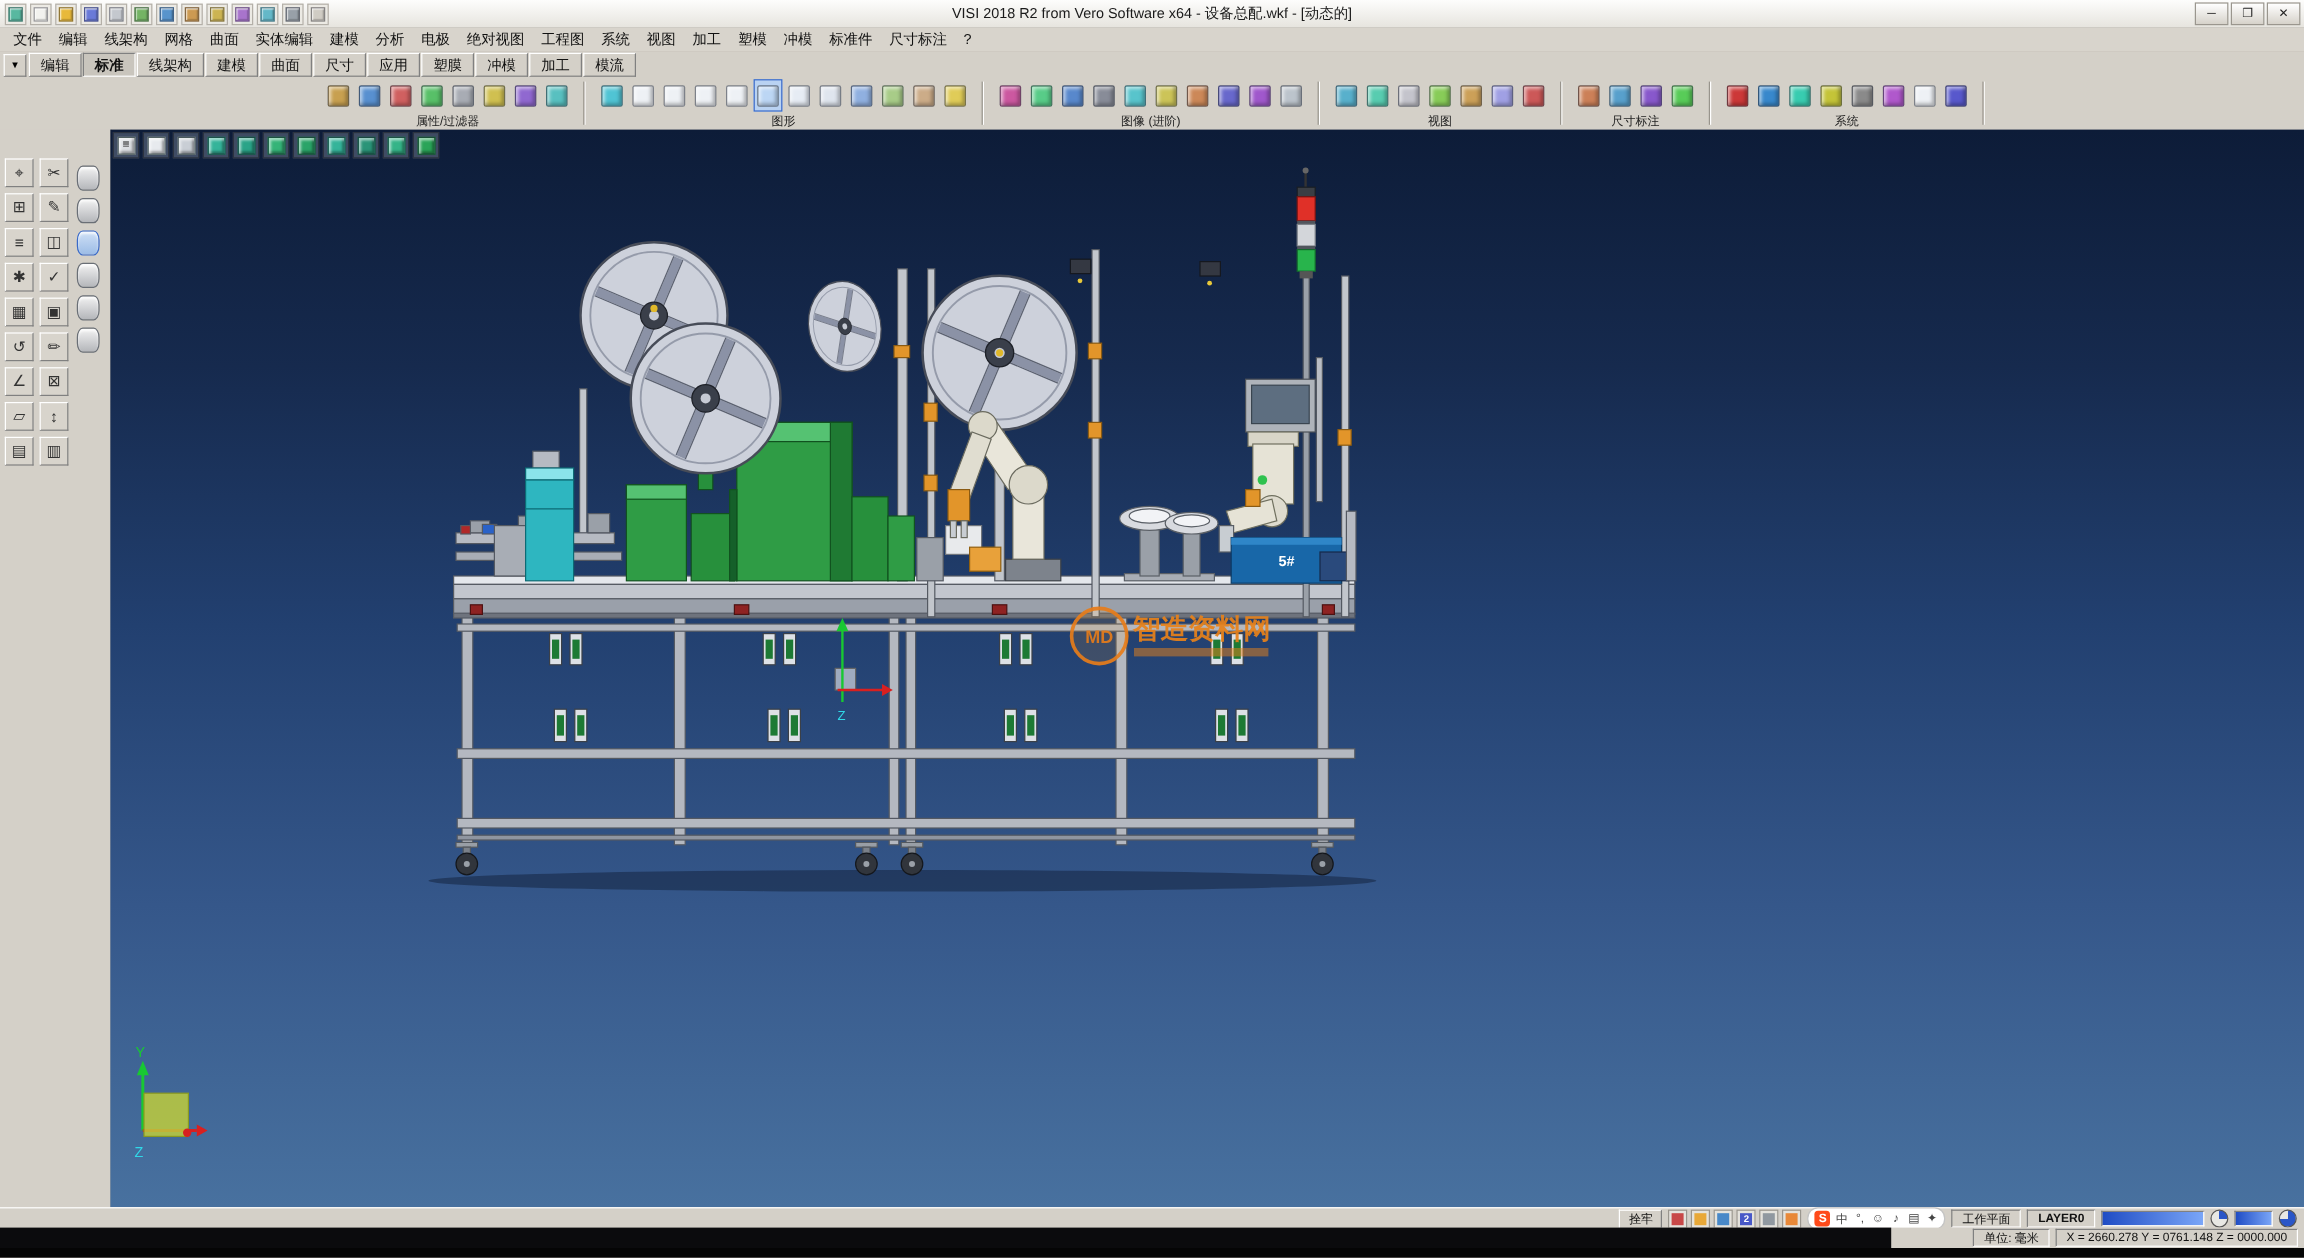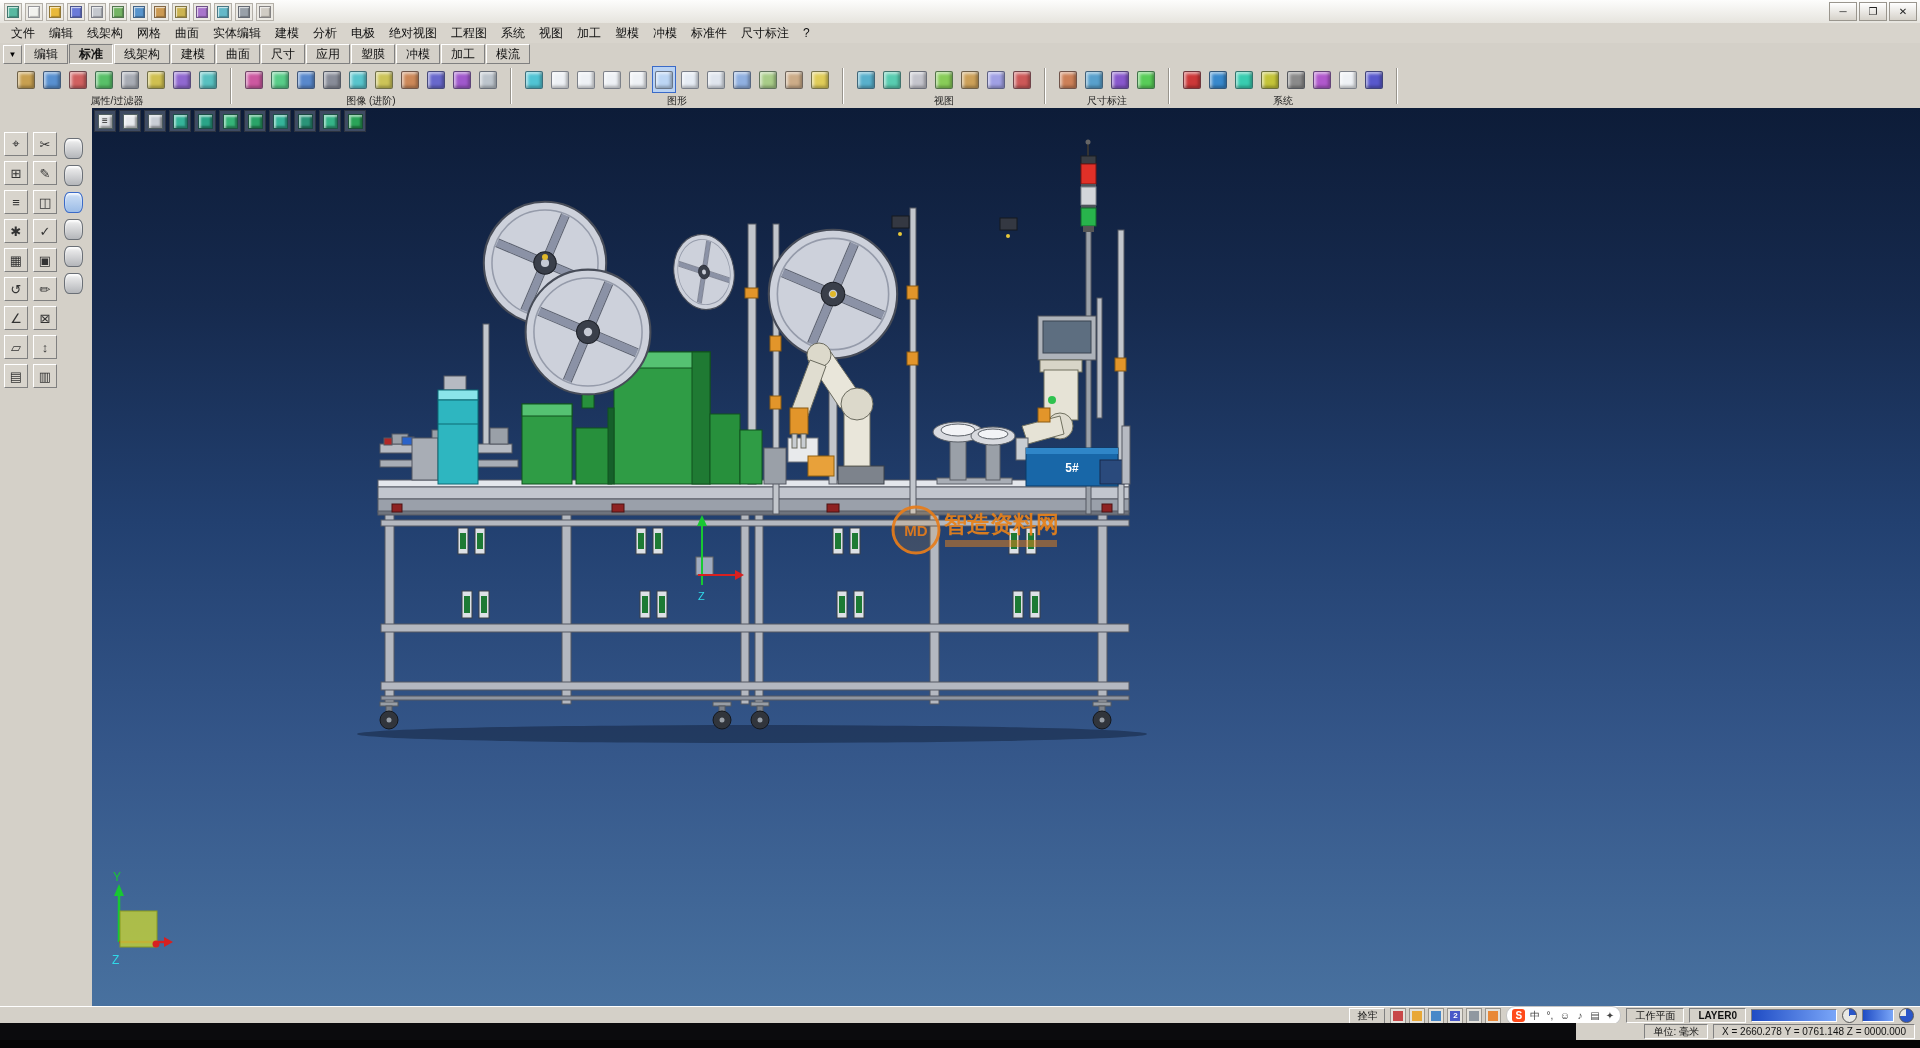--- a/index.html
+++ b/index.html
@@ -31,21 +31,21 @@
     border-bottom:1px solid #9a968e;display:flex;align-items:flex-end;padding-left:3px;}
   .tab-dd{width:17px;height:17px;margin:0 2px 1px 0;border:1px solid;border-color:#fff #808080 #808080 #fff;
     background:#d4d0c8;font-size:8px;display:flex;align-items:center;justify-content:center;}
   .tabs{display:flex;gap:1px;}
   .tab{font-size:12px;color:#111;padding:0 9px;height:18px;margin-bottom:1px;display:flex;align-items:center;
     border:1px solid;border-color:#fff #808080 #808080 #fff;background:#d4d0c8;white-space:nowrap;}
   .tab.active{background:#c9c5bd;border-color:#808080 #fff #fff #808080;font-weight:bold;}
 
   
   .tbrow{position:absolute;left:0;top:65px;right:0;height:43px;background:#d4d0c8;
-    display:flex;align-items:flex-start;padding-left:14px;}
+    display:flex;align-items:flex-start;padding-left:14px;justify-content:center;}
   .tbgroup{display:flex;flex-direction:column;align-items:center;margin-right:22px;position:relative;}
   .tbgroup::after{content:"";position:absolute;right:-12px;top:3px;bottom:3px;width:0;
     border-left:1px solid #98948c;border-right:1px solid #fff;}
   .tbicons{display:flex;gap:2px;height:29px;align-items:center;}
   .tb-icon{width:22px;height:25px;display:flex;align-items:center;justify-content:center;border:1px solid transparent;}
   .tb-icon.active{background:#b9d2f2;border:1px solid #3a6ac8;}
   .tb-face{width:16px;height:16px;border:1px solid rgba(50,55,65,.6);border-radius:2px;
     box-shadow:inset -2px -2px 3px rgba(0,0,0,.28), inset 2px 2px 3px rgba(255,255,255,.6);}
   .tblabel{font-size:10px;color:#222;height:13px;display:flex;align-items:center;white-space:nowrap;}
 
@@ -153,20 +153,21 @@
         </div>
 
         <div class="qicon" data-name="database-icon">
           <i style="background: rgb(152, 160, 168);"></i>
         </div>
 
         <div class="qicon" data-name="dropdown-icon">
           <i style="background: rgb(208, 204, 196);"></i>
         </div>
       </div>
+    <div class="title-text" data-name="window-title">VISI 2018 R2 from Vero Software x64 - 设备总配.wkf - [动态的]</div>
     <div class="wctrls" data-name="window-controls">
 
         <div class="wctrl" data-name="minimize-button">
           <span>─</span>
         </div>
 
         <div class="wctrl" data-name="restore-button">
           <span>❐</span>
         </div>
 
@@ -273,20 +274,62 @@
           </div>
           <div class="tb-icon" data-name="mask-filter-icon">
             <i class="tb-face" style="background: rgb(144, 104, 208);"></i>
           </div>
           <div class="tb-icon" data-name="reset-filter-icon">
             <i class="tb-face" style="background: rgb(88, 192, 192);"></i>
           </div>
         </div>
       <div class="tblabel" data-name="toolbar-group-label">属性/过滤器</div>
     </div>
+    <div class="tbgroup" data-name="toolbar-group-graphics">
+      <div class="tbicons">
+
+      <div class="tb-icon" data-name="redraw-icon">
+            <i class="tb-face" style="background: rgb(80, 196, 212);"></i>
+          </div>
+          <div class="tb-icon" data-name="wireframe-view-icon">
+            <i class="tb-face" style="background: rgb(238, 241, 245);"></i>
+          </div>
+          <div class="tb-icon" data-name="hidden-line-view-icon">
+            <i class="tb-face" style="background: rgb(238, 241, 245);"></i>
+          </div>
+          <div class="tb-icon" data-name="shaded-view-icon">
+            <i class="tb-face" style="background: rgb(238, 241, 245);"></i>
+          </div>
+          <div class="tb-icon" data-name="shaded-edge-view-icon">
+            <i class="tb-face" style="background: rgb(238, 241, 245);"></i>
+          </div>
+          <div class="tb-icon active" data-name="render-mode-icon">
+            <i class="tb-face" style="background: rgb(188, 214, 244);"></i>
+          </div>
+          <div class="tb-icon" data-name="transparency-icon">
+            <i class="tb-face" style="background: rgb(230, 236, 244);"></i>
+          </div>
+          <div class="tb-icon" data-name="section-view-icon">
+            <i class="tb-face" style="background: rgb(223, 229, 238);"></i>
+          </div>
+          <div class="tb-icon" data-name="multi-window-icon">
+            <i class="tb-face" style="background: rgb(144, 176, 224);"></i>
+          </div>
+          <div class="tb-icon" data-name="solid-display-icon">
+            <i class="tb-face" style="background: rgb(168, 204, 136);"></i>
+          </div>
+          <div class="tb-icon" data-name="texture-display-icon">
+            <i class="tb-face" style="background: rgb(204, 172, 136);"></i>
+          </div>
+          <div class="tb-icon" data-name="lighting-icon">
+            <i class="tb-face" style="background: rgb(224, 204, 88);"></i>
+          </div>
+        </div>
+      <div class="tblabel" data-name="toolbar-group-label">图形</div>
+    </div>
     <div class="tbgroup" data-name="toolbar-group-image-advanced">
       <div class="tbicons">
 
       <div class="tb-icon" data-name="advanced-shading-icon">
             <i class="tb-face" style="background: rgb(204, 88, 160);"></i>
           </div>
           <div class="tb-icon" data-name="materials-icon">
             <i class="tb-face" style="background: rgb(88, 204, 136);"></i>
           </div>
           <div class="tb-icon" data-name="environment-icon">
@@ -308,62 +351,20 @@
             <i class="tb-face" style="background: rgb(104, 104, 204);"></i>
           </div>
           <div class="tb-icon" data-name="effects-icon">
             <i class="tb-face" style="background: rgb(160, 88, 204);"></i>
           </div>
           <div class="tb-icon" data-name="capture-icon">
             <i class="tb-face" style="background: rgb(188, 196, 204);"></i>
           </div>
         </div>
       <div class="tblabel" data-name="toolbar-group-label">图像 (进阶)</div>
-    </div>
-    <div class="tbgroup" data-name="toolbar-group-graphics">
-      <div class="tbicons">
-
-      <div class="tb-icon" data-name="redraw-icon">
-            <i class="tb-face" style="background: rgb(80, 196, 212);"></i>
-          </div>
-          <div class="tb-icon" data-name="wireframe-view-icon">
-            <i class="tb-face" style="background: rgb(238, 241, 245);"></i>
-          </div>
-          <div class="tb-icon" data-name="hidden-line-view-icon">
-            <i class="tb-face" style="background: rgb(238, 241, 245);"></i>
-          </div>
-          <div class="tb-icon" data-name="shaded-view-icon">
-            <i class="tb-face" style="background: rgb(238, 241, 245);"></i>
-          </div>
-          <div class="tb-icon" data-name="shaded-edge-view-icon">
-            <i class="tb-face" style="background: rgb(238, 241, 245);"></i>
-          </div>
-          <div class="tb-icon active" data-name="render-mode-icon">
-            <i class="tb-face" style="background: rgb(188, 214, 244);"></i>
-          </div>
-          <div class="tb-icon" data-name="transparency-icon">
-            <i class="tb-face" style="background: rgb(230, 236, 244);"></i>
-          </div>
-          <div class="tb-icon" data-name="section-view-icon">
-            <i class="tb-face" style="background: rgb(223, 229, 238);"></i>
-          </div>
-          <div class="tb-icon" data-name="multi-window-icon">
-            <i class="tb-face" style="background: rgb(144, 176, 224);"></i>
-          </div>
-          <div class="tb-icon" data-name="solid-display-icon">
-            <i class="tb-face" style="background: rgb(168, 204, 136);"></i>
-          </div>
-          <div class="tb-icon" data-name="texture-display-icon">
-            <i class="tb-face" style="background: rgb(204, 172, 136);"></i>
-          </div>
-          <div class="tb-icon" data-name="lighting-icon">
-            <i class="tb-face" style="background: rgb(224, 204, 88);"></i>
-          </div>
-        </div>
-      <div class="tblabel" data-name="toolbar-group-label">图形</div>
     </div>
     <div class="tbgroup" data-name="toolbar-group-view">
       <div class="tbicons">
 
       <div class="tb-icon" data-name="zoom-extents-icon">
             <i class="tb-face" style="background: rgb(88, 176, 204);"></i>
           </div>
           <div class="tb-icon" data-name="zoom-window-icon">
             <i class="tb-face" style="background: rgb(88, 204, 176);"></i>
           </div>

